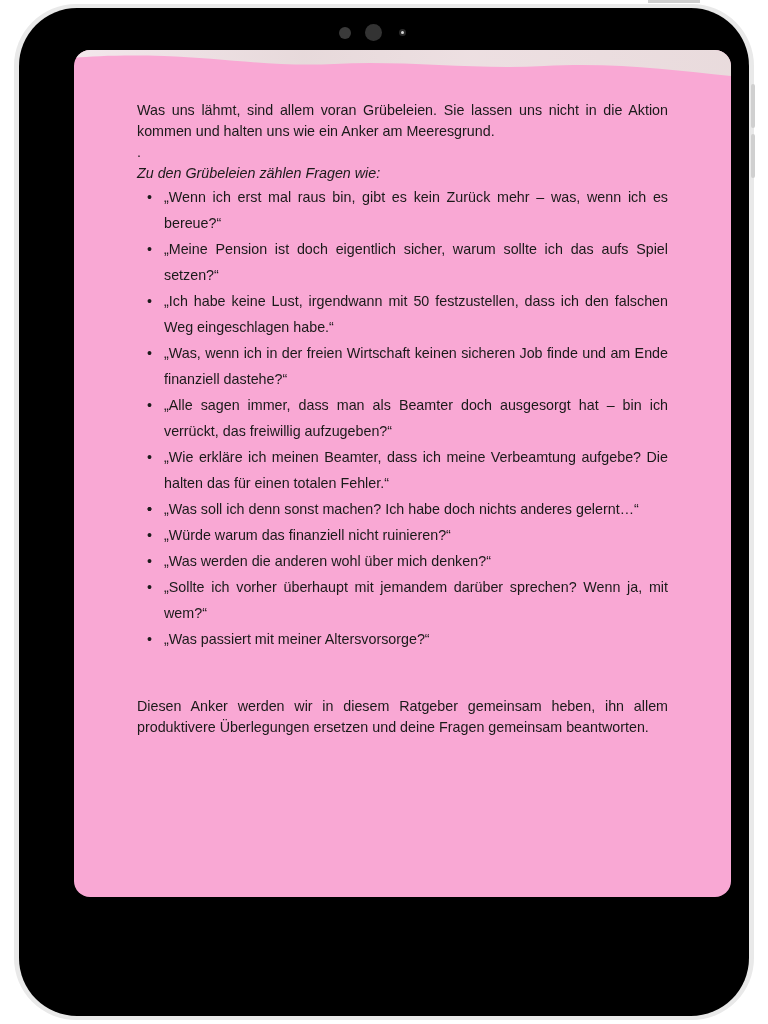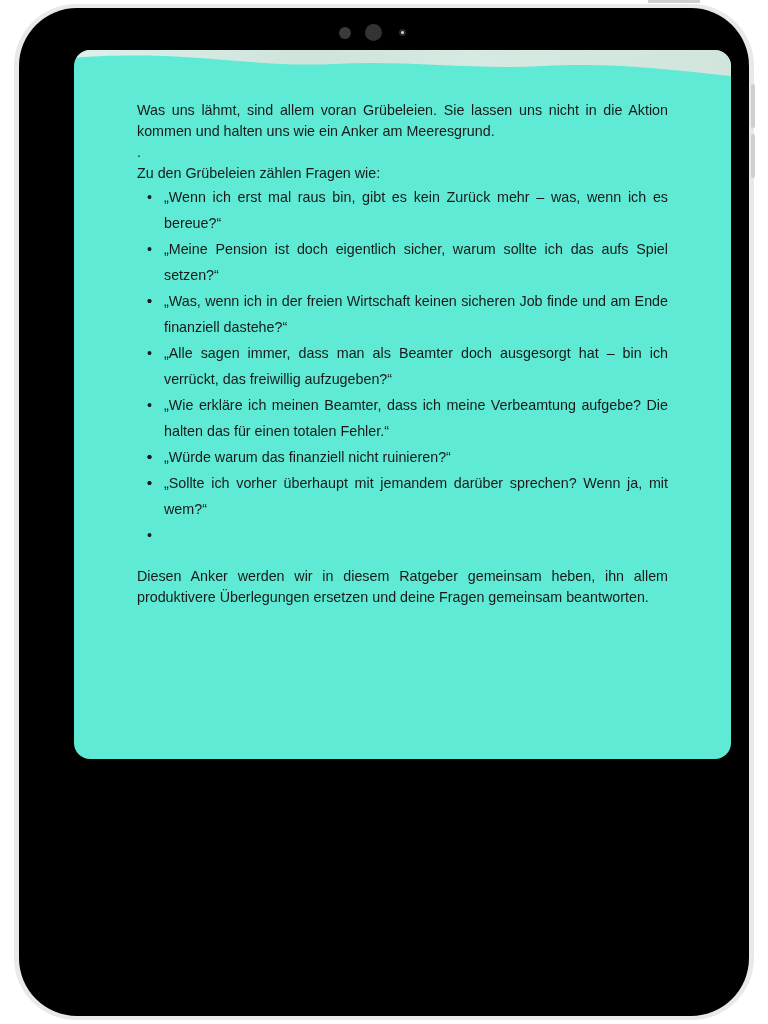--- a/index.html
+++ b/index.html
@@ -8,26 +8,26 @@
   .side-btn { position:absolute; left:751px; width:4px; background:#d0d0d0; border-radius:2px; }
   .side-btn.b1 { top:84px; height:44px; }
   .side-btn.b2 { top:134px; height:44px; }
   .top-btn { position:absolute; left:648px; top:0; width:52px; height:3px; background:#cfcfcf; }
   .bezel { position:absolute; left:19px; top:8px; width:730px; height:1008px; border-radius:58px; background:#000; }
   .camera-dot { position:absolute; border-radius:50%; }
   .cam1 { left:320px; top:19px; width:12px; height:12px; background:#3a3a3a; }
   .cam2 { left:346px; top:16px; width:17px; height:17px; background:#333; }
   .cam3 { left:380px; top:21px; width:7px; height:7px; background:#2a2a2a; }
   .cam3::after { content:""; position:absolute; left:2px; top:2px; width:3px; height:3px; border-radius:50%; background:#d8d8d8; }
-  .screen { position:absolute; left:55px; top:42px; width:657px; height:709px; background:#5eead4; border-radius:16px; overflow:hidden; }
+  .screen { position:absolute; left:55px; top:42px; width:657px; height:847px; background:#f9a8d4; border-radius:16px; overflow:hidden; }
   .wave { position:absolute; left:0; top:0; width:657px; height:30px; }
   .page { position:absolute; left:63px; top:50px; width:531px; color:#1a1a1a; font-size:14.3px; }
   .para { margin:0; line-height:21px; text-align:justify; }
   .dot-line { line-height:21px; height:21px; }
-  .intro { line-height:21px; }
+  .intro { line-height:21px;font-style:italic; }
   ul.q { list-style:none; margin:0; padding:0; }
   ul.q li { position:relative; padding-left:27px; line-height:26px; text-align:justify; margin-bottom:0; }
   ul.q li .bullet { position:absolute; left:10px; top:0; }
   .gap { height:22px; }
   .pagenum { position:absolute; left:0; width:657px; top:912px; text-align:center; font-size:13px; color:#222; }
   .logo { position:absolute; left:547px; top:888px; width:40px; height:34px; }
 </style>
 </head>
 <body>
 
@@ -54,30 +54,30 @@
       <path d="M0,0 L657,0 L657,26 C600,20 540,12 470,16 C400,20 330,10 260,14 C200,17 150,8 90,6 C50,5 20,6 0,8 Z" fill="url(#wg)" opacity="0.85"></path>
     </svg>
 
     <div class="page">
       <p class="para">Was uns lähmt, sind allem voran Grübeleien. Sie lassen uns nicht in die Aktion kommen und halten uns wie ein Anker am Meeresgrund.</p>
       <div class="dot-line">.</div>
       <div class="intro">Zu den Grübeleien zählen Fragen wie:</div>
       <ul class="q">
         <li><span class="bullet">•</span><span>„Wenn ich erst mal raus bin, gibt es kein Zurück mehr – was, wenn ich es bereue?“</span></li>
         <li><span class="bullet">•</span><span>„Meine Pension ist doch eigentlich sicher, warum sollte ich das aufs Spiel setzen?“</span></li>
-        <li><span class="bullet">•</span></li>
+        <li><span class="bullet">•</span><span>„Ich habe keine Lust, irgendwann mit 50 festzustellen, dass ich den falschen Weg eingeschlagen habe.“</span></li>
         <li><span class="bullet">•</span><span>„Was, wenn ich in der freien Wirtschaft keinen sicheren Job finde und am Ende finanziell dastehe?“</span></li>
         <li><span class="bullet">•</span><span>„Alle sagen immer, dass man als Beamter doch ausgesorgt hat – bin ich verrückt, das freiwillig aufzugeben?“</span></li>
         <li><span class="bullet">•</span><span>„Wie erkläre ich meinen Beamter, dass ich meine Verbeamtung aufgebe? Die halten das für einen totalen Fehler.“</span></li>
         <li><span class="bullet">•</span></li>
-        <li><span class="bullet">•</span></li>
+        <li><span class="bullet">•</span><span>„Was soll ich denn sonst machen? Ich habe doch nichts anderes gelernt…“</span></li>
         <li><span class="bullet">•</span><span>„Würde warum das finanziell nicht ruinieren?“</span></li>
-        <li><span class="bullet">•</span></li>
+        <li><span class="bullet">•</span><span>„Was werden die anderen wohl über mich denken?“</span></li>
         <li><span class="bullet">•</span><span>„Sollte ich vorher überhaupt mit jemandem darüber sprechen? Wenn ja, mit wem?“</span></li>
-        <li><span class="bullet">•</span></li>
+        <li><span class="bullet">•</span><span>„Was passiert mit meiner Altersvorsorge?“</span></li>
       </ul>
       <div class="gap"></div>
       <div class="gap"></div>
       <p class="para">Diesen Anker werden wir in diesem Ratgeber gemeinsam heben, ihn allem produktivere Überlegungen ersetzen und deine Fragen gemeinsam beantworten.</p>
     </div>
 
     <svg class="logo" viewBox="0 0 40 34">
       <g stroke="#4a5560" stroke-width="1" fill="none" stroke-linecap="round">
         <line x1="4" y1="10" x2="22" y2="6"></line>
         <line x1="13" y1="4" x2="13" y2="18"></line>

